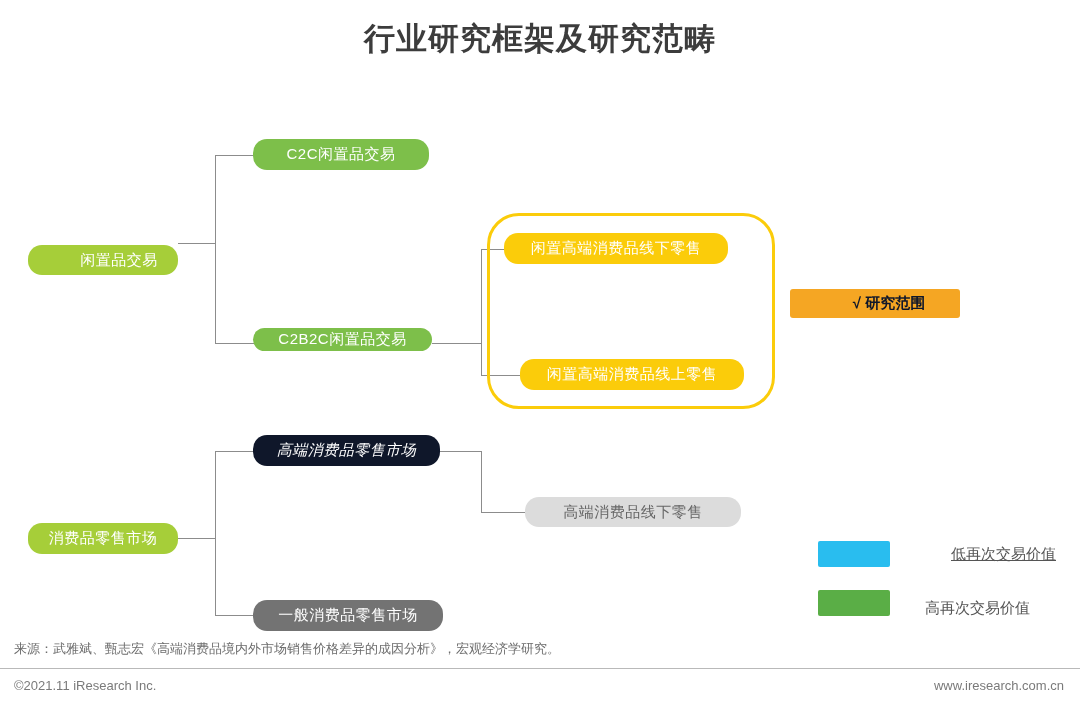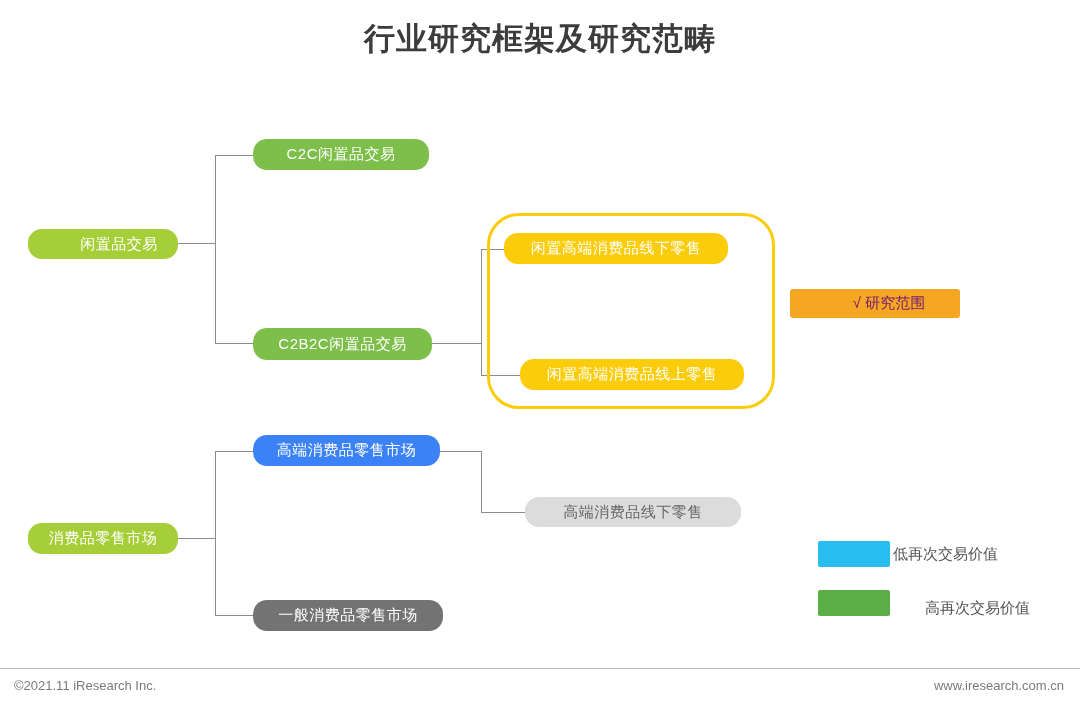--- a/index.html
+++ b/index.html
@@ -39,36 +39,36 @@
     align-items: center;
     justify-content: center;
     font-size: 15px;
     color: #ffffff;
     border-radius: 14px;
     letter-spacing: 0.5px;
     white-space: nowrap;
   }
   .node.root       { background: #a6ce39; }
   .node.green-mid  { background: #7dbf4a; }
-  .node.green-dark { background: #3b82f6; }
+  .node.green-dark { background: #0f172a; font-style: italic; }
   .node.blue       { background: #737373; }
   .node.yellow     { background: #fbcc0a; }
   .node.gray       { background: #dcdcdc; color: #666666; }
 
   
   .scope-badge {
     position: absolute;
     box-sizing: border-box;
     display: flex;
     align-items: center;
     justify-content: center;
     background: #f5a623;
-    color: #701a75;
+    color: #0f172a;
     font-size: 15px;
-    font-weight: normal;
+    font-weight: bold;
     border-radius: 3px;
     white-space: nowrap;
     padding-left: 28px;
   }
 
   
   .scope-outline {
     position: absolute;
     box-sizing: border-box;
     border: 3px solid #fbcc0a;
@@ -155,43 +155,44 @@
   <div class="vline" style="left:215px; top:451px; height:164px;"></div>
   <div class="hline" style="left:215px; top:451px; width:40px;"></div>
   <div class="hline" style="left:215px; top:615px; width:40px;"></div>
 
   <div class="hline" style="left:440px; top:451px; width:42px;"></div>
   <div class="vline" style="left:481px; top:451px; height:61px;"></div>
   <div class="hline" style="left:481px; top:512px; width:44px;"></div>
 
   <div class="scope-outline" style="left:487px; top:213px; width:288px; height:196px;"></div>
 
-  <div class="node root" style="left:28px; top:229px; width:150px; height:30px;padding-left:32px;">闲置品交易</div>
+  <div class="node root" style="left:28px; top:245px; width:150px; height:30px;padding-left:32px;">闲置品交易</div>
 
   <div class="node green-mid" style="left:253px; top:139px; width:176px; height:31px;">C2C闲置品交易</div>
 
-  <div class="node green-mid" style="left:253px; top:328px; width:179px; height:32px;">C2B2C闲置品交易</div>
+  <div class="node green-mid" style="left:253px; top:328px; width:179px; height:23px;">C2B2C闲置品交易</div>
 
   <div class="node yellow" style="left:504px; top:233px; width:224px; height:31px;">闲置高端消费品线下零售</div>
 
   <div class="node yellow" style="left:520px; top:359px; width:224px; height:31px;">闲置高端消费品线上零售</div>
 
   <div class="node root" style="left:28px; top:523px; width:150px; height:31px;">消费品零售市场</div>
 
   <div class="node green-dark" style="left:253px; top:435px; width:187px; height:31px;">高端消费品零售市场</div>
 
   <div class="node blue" style="left:253px; top:600px; width:190px; height:31px;">一般消费品零售市场</div>
 
   <div class="node gray" style="left:525px; top:497px; width:216px; height:30px;">高端消费品线下零售</div>
 
   <div class="scope-badge" style="left:790px; top:289px; width:170px; height:29px;">√ 研究范围</div>
 
   <div class="legend-swatch" style="left:818px; top:541px; background:#29bdef;"></div>
-  <div class="legend-label" style="left:893px; top:545px;">低再次交易价值</div>
+  <div class="legend-label" style="left:951px; top:545px;text-decoration:underline;">低再次交易价值</div>
 
   <div class="legend-swatch" style="left:818px; top:590px; background:#5aae46;"></div>
   <div class="legend-label" style="left:925px; top:599px;">高再次交易价值</div>
 
+  <div class="source-note">来源：武雅斌、甄志宏《高端消费品境内外市场销售价格差异的成因分析》，宏观经济学研究。</div>
   <div class="footer-rule"></div>
   <div class="footer-left">©2021.11 iResearch Inc.</div>
   <div class="footer-right">www.iresearch.com.cn</div>
 
 </div>
 
 </body></html>

